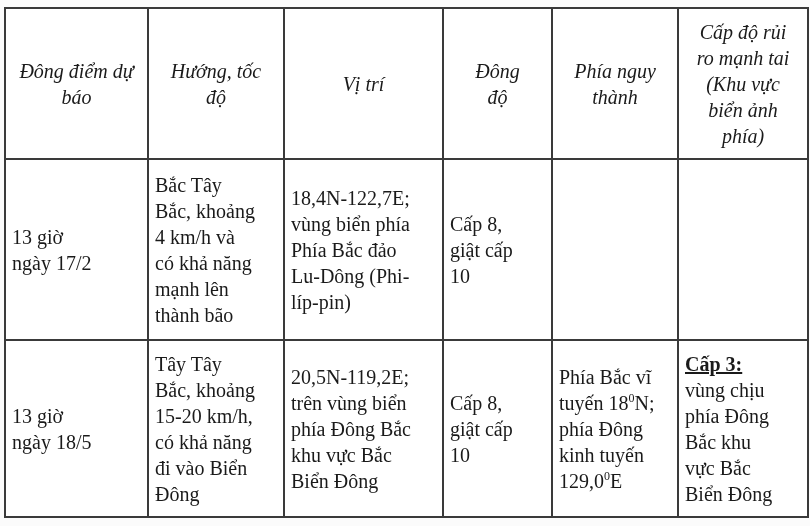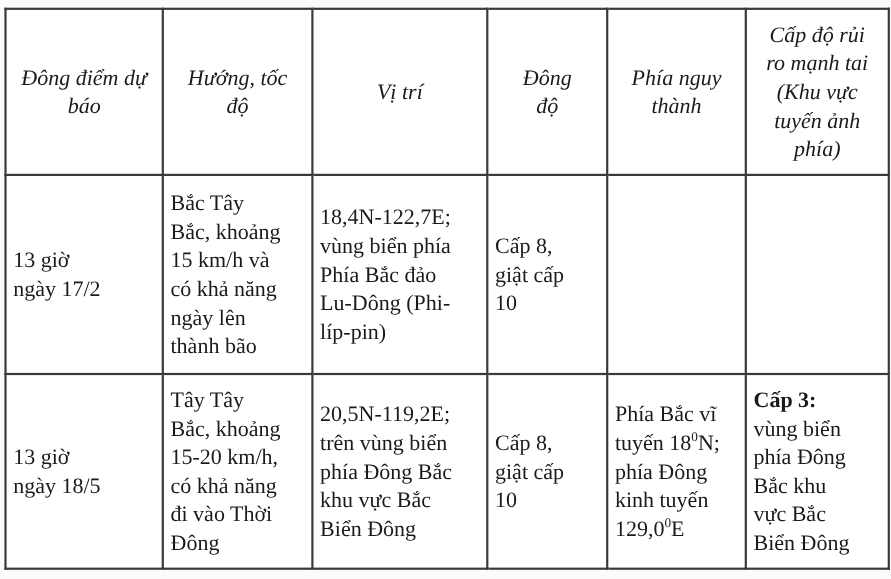--- a/index.html
+++ b/index.html
@@ -6,21 +6,21 @@
   body { width:810px; height:526px; position:relative; overflow:hidden;
          font-family:"Liberation Serif","DejaVu Serif",serif; color:#1a1a1a; }
   table.forecast { position:absolute; left:4px; top:7px; border-collapse:collapse;
          table-layout:fixed; width:803px; background:#ffffff; }
   table.forecast td, table.forecast th { border:2px solid #3a3a3a; 
          vertical-align:middle; font-size:20px; line-height:26px; padding:0 6px; font-weight:normal; }
   table.forecast th { font-style:italic; height:149px; }
   tr.r1 td { height:179px; }
   tr.r2 td { height:175px; }
   .line { display:block; white-space:nowrap; }
-  .bold { font-weight:bold; }
+  .bold { font-weight:bold;text-decoration:underline; }
   sup { font-size:12px; line-height:0; vertical-align:super; }
 </style>
 </head>
 <body>
 
 <table class="forecast">
   <colgroup>
     <col style="width:143px">
       <col style="width:136px">
       <col style="width:159px">
@@ -46,36 +46,36 @@
       <span class="line">độ</span>
     </th>
     <th>
       <span class="line">Phía nguy</span>
       <span class="line">thành</span>
     </th>
     <th>
       <span class="line">Cấp độ rủi</span>
       <span class="line">ro mạnh tai</span>
       <span class="line">(Khu vực</span>
-      <span class="line">tuyến ảnh</span>
+      <span class="line">biển ảnh</span>
       <span class="line">phía)</span>
     </th>
   </tr>
 
   <tr class="r1">
     <td>
       <span class="line">13 giờ</span>
       <span class="line">ngày 17/2</span>
     </td>
     <td>
       <span class="line">Bắc Tây</span>
       <span class="line">Bắc, khoảng</span>
-      <span class="line">15 km/h và</span>
+      <span class="line">4 km/h và</span>
       <span class="line">có khả năng</span>
-      <span class="line">ngày lên</span>
+      <span class="line">mạnh lên</span>
       <span class="line">thành bão</span>
     </td>
     <td>
       <span class="line">18,4N-122,7E;</span>
       <span class="line">vùng biển phía</span>
       <span class="line">Phía Bắc đảo</span>
       <span class="line">Lu-Dông (Phi-</span>
       <span class="line">líp-pin)</span>
     </td>
     <td>
@@ -90,21 +90,21 @@
   <tr class="r2">
     <td>
       <span class="line">13 giờ</span>
       <span class="line">ngày 18/5</span>
     </td>
     <td>
       <span class="line">Tây Tây</span>
       <span class="line">Bắc, khoảng</span>
       <span class="line">15-20 km/h,</span>
       <span class="line">có khả năng</span>
-      <span class="line">đi vào Thời</span>
+      <span class="line">đi vào Biển</span>
       <span class="line">Đông</span>
     </td>
     <td>
       <span class="line">20,5N-119,2E;</span>
       <span class="line">trên vùng biển</span>
       <span class="line">phía Đông Bắc</span>
       <span class="line">khu vực Bắc</span>
       <span class="line">Biển Đông</span>
     </td>
     <td>
@@ -114,21 +114,21 @@
     </td>
     <td>
       <span class="line">Phía Bắc vĩ</span>
       <span class="line"><span>tuyến 18</span><sup>0</sup><span>N;</span></span>
       <span class="line">phía Đông</span>
       <span class="line">kinh tuyến</span>
       <span class="line"><span>129,0</span><sup>0</sup><span>E</span></span>
     </td>
     <td>
       <span class="line bold">Cấp 3:</span>
-      <span class="line">vùng biển</span>
+      <span class="line">vùng chịu</span>
       <span class="line">phía Đông</span>
       <span class="line">Bắc khu</span>
       <span class="line">vực Bắc</span>
       <span class="line">Biển Đông</span>
     </td>
   </tr>
 </tbody>
   </table>
 
 </body></html>

